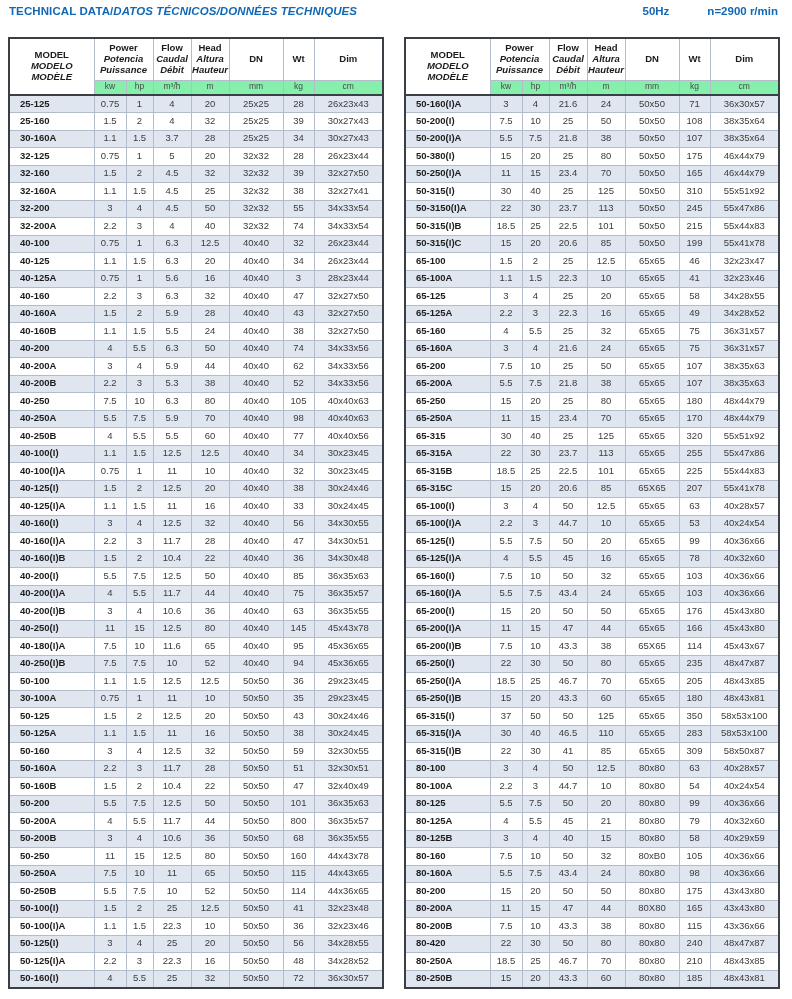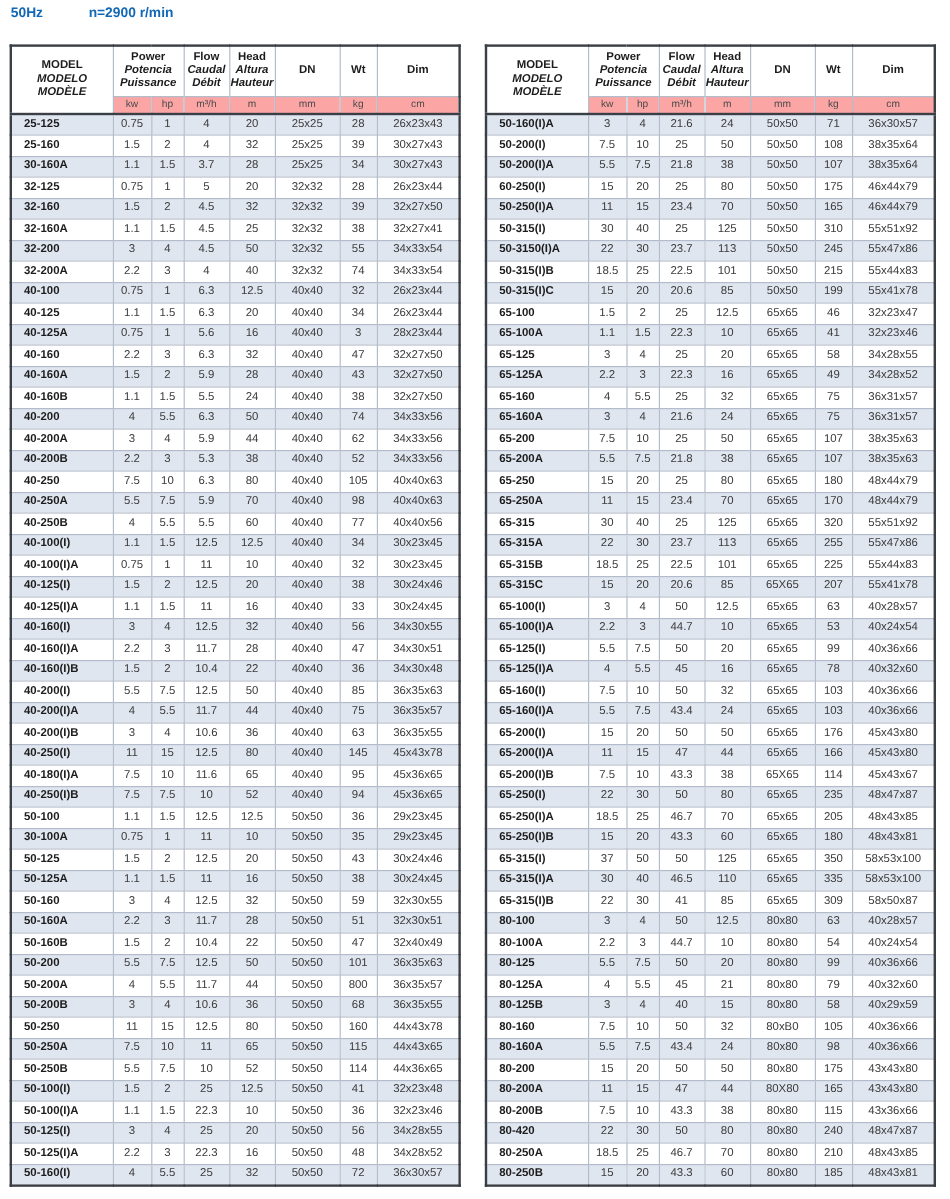--- a/index.html
+++ b/index.html
@@ -20,35 +20,38 @@
     border-collapse:collapse;table-layout:fixed;width:374px;
     border:2px solid #3a3e45;
   }
   .data-table th,.data-table td{
     border:1px solid #b3bcca;box-sizing:border-box;
     text-align:center;vertical-align:middle;padding:0;
     font-size:9.5px;color:#3b3b3b;line-height:1.15;
     overflow:hidden;white-space:nowrap;
   }
   .data-table thead tr.h1 th{height:42px;background:#fff;color:#1c1c1c;}
-  .data-table thead tr.h2 th{height:15px;background:#fca5a5;font-weight:normal;font-size:8.5px;color:#4a4a4a;}
+  .data-table thead tr.h2 th{height:15px;background:#86efac;font-weight:normal;font-size:8.5px;color:#4a4a4a;}
   .data-table thead tr.h2{border-bottom:2px solid #3a3e45;}
   .hl{font-weight:bold;font-size:9.5px;}
   .hli{font-weight:bold;font-style:italic;font-size:9.5px;}
   .data-table tbody td{height:17.5px;}
   .data-table tbody td.model{
     text-align:left;padding-left:10px;font-weight:bold;color:#1c1c1c;font-size:9.5px;
   }
   .data-table tbody tr:nth-child(odd){background:#e0e6f0;}
   .data-table tbody tr:nth-child(even){background:#ffffff;}
 </style>
 </head>
 <body>
 
 <div class="page-header">
+  <div class="page-title" style="color:#1268b5;">
+    <span>TECHNICAL DATA/</span><span class="it">DATOS TÉCNICOS/DONNÉES TECHNIQUES</span>
+  </div>
   <div class="header-right" style="color:#1268b5;">
     <span>50Hz</span>
     <span>n=2900 r/min</span>
   </div>
 </div>
 
 <div class="tables-wrap">
 
   <table class="data-table" id="left-table">
     <colgroup>
@@ -683,21 +686,21 @@
           <td class="model">50-200(I)A</td>
           <td>5.5</td>
           <td>7.5</td>
           <td>21.8</td>
           <td>38</td>
           <td>50x50</td>
           <td>107</td>
           <td>38x35x64</td>
         </tr>
         <tr>
-          <td class="model">60-250(I)</td>
+          <td class="model">50-380(I)</td>
           <td>15</td>
           <td>20</td>
           <td>25</td>
           <td>80</td>
           <td>50x50</td>
           <td>175</td>
           <td>46x44x79</td>
         </tr>
         <tr>
           <td class="model">50-250(I)A</td>
@@ -1019,21 +1022,21 @@
           <td>350</td>
           <td>58x53x100</td>
         </tr>
         <tr>
           <td class="model">65-315(I)A</td>
           <td>30</td>
           <td>40</td>
           <td>46.5</td>
           <td>110</td>
           <td>65x65</td>
-          <td>335</td>
+          <td>283</td>
           <td>58x53x100</td>
         </tr>
         <tr>
           <td class="model">65-315(I)B</td>
           <td>22</td>
           <td>30</td>
           <td>41</td>
           <td>85</td>
           <td>65x65</td>
           <td>309</td>

